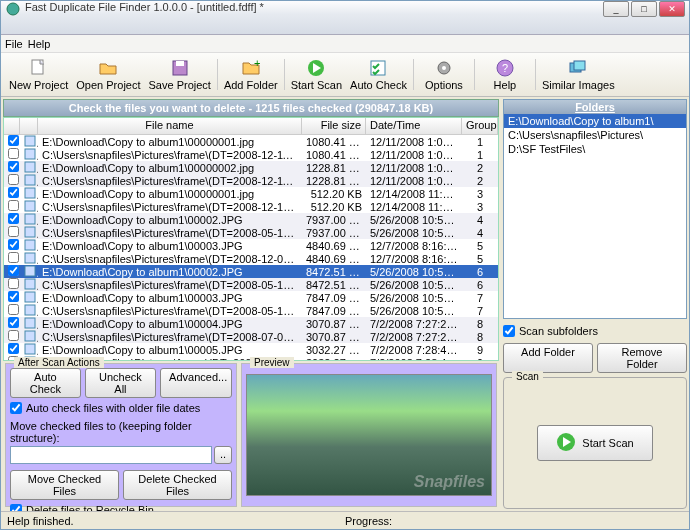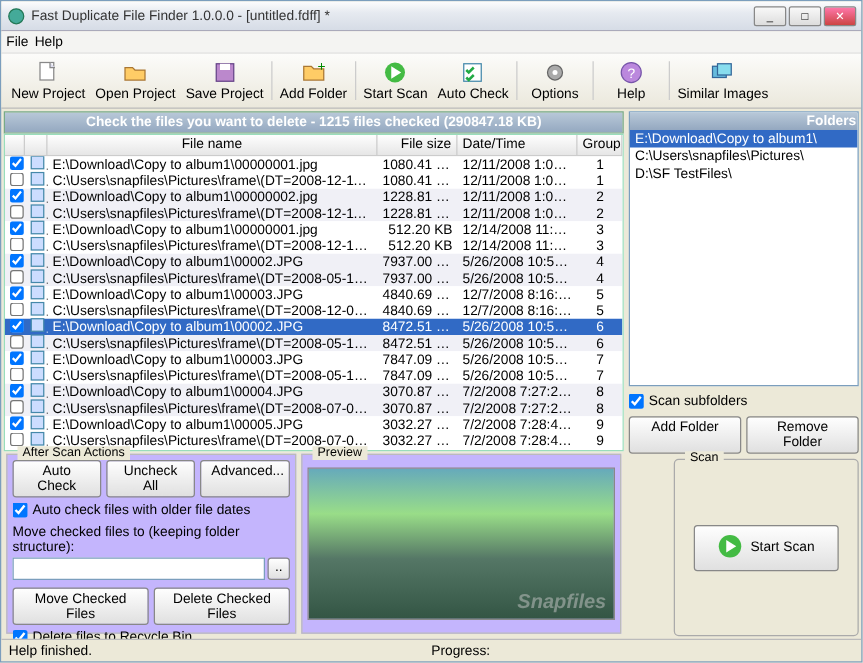--- a/index.html
+++ b/index.html
@@ -1,17 +1,17 @@
 <!DOCTYPE html>
 <html><head>
 <meta charset="utf-8">
 <style>
 * { box-sizing: border-box; margin: 0; padding: 0; font-family: Tahoma, sans-serif; font-size: 11px; }
 body { background: #ece9d8; width: 690px; height: 530px; overflow: hidden; border: 1px solid #7b9ebd; display: flex; flex-direction: column; }
-.titlebar { height: 24px; background: linear-gradient(#fdfdfe,#e6eaf0 40%,#d6dce6); border-bottom: 1px solid #aab; display: flex; align-items: center; padding: 0 4px; }
+.titlebar { height: 34px; background: linear-gradient(#fdfdfe,#e6eaf0 40%,#d6dce6); border-bottom: 1px solid #aab; display: flex; padding: 0 4px; }
 .titlebar-icon { width: 16px; height: 16px; margin-right: 4px; }
 .titlebar-text { flex: 1; color: #333; }
 .winbtns { display: flex; gap: 2px; }
 .winbtn { width: 26px; height: 16px; border: 1px solid #888; background: linear-gradient(#f8f8f8,#ddd); font-size: 9px; display: flex; align-items: center; justify-content: center; border-radius: 2px; }
 .winbtn.close { background: linear-gradient(#f7a,#c44); color: #fff; }
 .menubar { height: 18px; background: #f4f4f2; display: flex; padding: 0 4px; gap: 5px; align-items: center; border-bottom: 1px solid #ddd; }
 .menubar span { cursor: default; }
 .toolbar { height: 44px; background: linear-gradient(#fcfcfa,#ebe8dc); border-bottom: 1px solid #bbb; display: flex; padding: 2px 4px; }
 .tbtn { display: flex; flex-direction: column; align-items: center; justify-content: center; min-width: 56px; padding: 2px 4px; cursor: pointer; }
 .tbtn .ico { width: 20px; height: 20px; margin-bottom: 1px; }
@@ -41,24 +41,24 @@
 .panel { border: 1px solid #bbb; background: #c4b5fd; padding: 4px; position: relative; }
 .panel-title { position: absolute; top: -7px; left: 8px; background: #ece9d8; padding: 0 4px; font-size: 10px; }
 .afterscan { width: 232px; height: 144px; }
 .preview { flex: 1; height: 144px; }
 .btn { background: linear-gradient(#fefefe,#e0e0e0); border: 1px solid #888; border-radius: 3px; padding: 2px 8px; cursor: pointer; min-width: 70px; text-align: center; }
 .afterscan-row { display: flex; gap: 4px; margin-bottom: 4px; }
 .chk { display: flex; align-items: center; gap: 4px; margin: 2px 0; }
 .chk input { width: 12px; height: 12px; }
 .textinput { width: 100%; height: 18px; border: 1px solid #7b9ebd; background: #fff; padding: 1px 2px; }
 .folderbox { border: 1px solid #7b9ebd; background: #fff; flex: 1; min-height: 220px; overflow: hidden; }
-.folderbox .fhdr { background: linear-gradient(#b8c8d8,#94a8c0); color: #fff; text-align: right; font-weight: bold; padding: 1px; }
+.folderbox .fhdr { background: linear-gradient(#b8c8d8,#94a8c0); color: #fff; text-align: center; font-weight: bold; padding: 1px; text-decoration: underline; }
 .folderitem { padding: 1px 4px; white-space: nowrap; overflow: hidden; }
 .folderitem.sel { background: #316ac5; color: #fff; }
-.scanpanel { border: 1px solid #aaa; border-radius: 4px; padding: 20px 2px; text-align: center; position: relative; background: #ece9d8; flex: 1; display: flex; align-items: center; justify-content: center; margin-left: 36px; }
+.scanpanel { border: 1px solid #aaa; border-radius: 4px; padding: 20px 2px; text-align: center; position: relative; background: #ece9d8; flex: 1; display: flex; align-items: center; justify-content: center; }
 .scanpanel .panel-title { background: #ece9d8; }
 .bigbtn { background: linear-gradient(#fefefe,#e0e0e0); border: 1px solid #888; border-radius: 3px; padding: 6px 18px; cursor: pointer; display: flex; align-items: center; gap: 6px; }
 .statusbar { height: 18px; background: #ece9d8; border-top: 1px solid #bbb; display: flex; align-items: center; padding: 0 6px; font-size: 10px; }
 .statusbar .slot { flex: 1; }
 .previewimg { width: 100%; height: calc(100% - 12px); background: linear-gradient(180deg,#6ab 0%,#9d8 30%,#576 60%,#354 100%); position: relative; border: 1px solid #888; margin-top: 6px; }
 .watermark { position: absolute; right: 6px; bottom: 4px; color: rgba(200,200,200,.5); font-size: 16px; font-weight: bold; font-style: italic; }
 </style>
 </head>
 <body>
 

